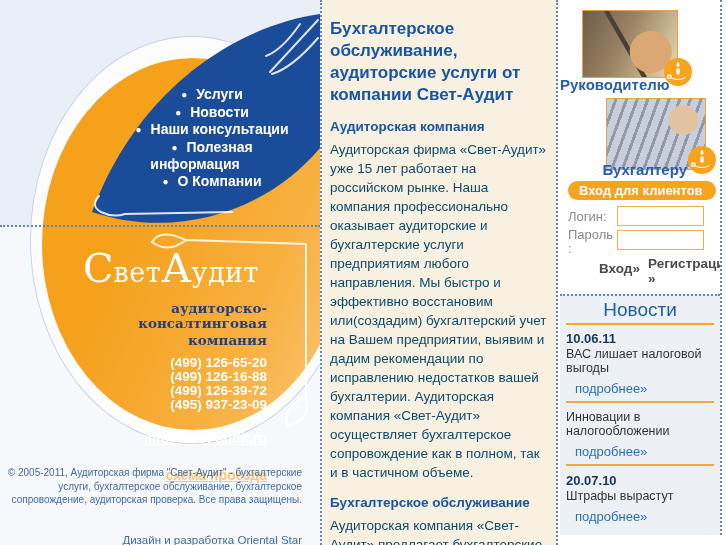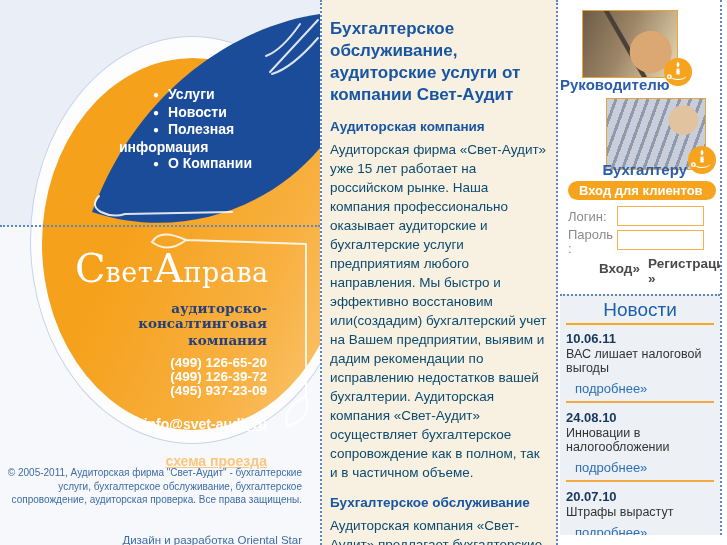--- a/index.html
+++ b/index.html
@@ -12,21 +12,21 @@
             background:#f6f8fb;border-right:2px dotted #5c87c0;}
   .left-top-bg{position:absolute;left:0;top:0;width:320px;height:226px;background:#eaeff7;}
   .ring{position:absolute;left:30px;top:36px;width:322px;height:406px;border-radius:50%;
         background:#fdfdfe;border:1px solid #c6d3e9;}
   .orange-ell{position:absolute;left:42px;top:58px;width:302px;height:372px;border-radius:50%;
         background:linear-gradient(115deg,#f5a11c 35%,#f8b040 70%,#fbc878 100%);}
   .left-deco{position:absolute;left:0;top:0;pointer-events:none;}
   .left-hr{position:absolute;left:0;top:225px;width:320px;height:0;
            border-top:2px dotted #5c87c0;z-index:6;}
 
-  .menu{position:absolute;left:119px;top:86px;width:202px;z-index:5;}
+  .menu{position:absolute;left:94px;top:86px;width:202px;z-index:5;text-align:center;}
   .mi{color:#fff;font-weight:bold;font-size:14px;line-height:16.5px;text-indent:34px;cursor:pointer;}
   .mi::before{content:"●";font-size:10px;margin-right:9px;vertical-align:1px;}
 
   .logo-block{position:absolute;left:75px;top:246px;width:192px;z-index:5;text-align:right;}
   .logo-line{text-align:center;color:#fff;font-family:"DejaVu Serif","Liberation Serif",serif;
              line-height:44px;white-space:nowrap;cursor:pointer;}
   .lg-big{font-size:40px;}
   .lg-small{font-size:27px;letter-spacing:.5px;}
   .logo-sub{font-family:"DejaVu Serif","Liberation Serif",serif;font-weight:bold;
             font-size:13.5px;line-height:15px;color:#243f7b;margin-top:2px;}
@@ -111,30 +111,32 @@
         <path d="M300,24 q-18,26 -34,32"></path>
         <path d="M99,196 q-9,10 2,16 q12,6 24,2 L232,212"></path>
         <path d="M186,240 q-26,-12 -34,2 q16,12 34,-2 L306,244 L306,396 q6,24 -18,30 q-8,-16 18,-30"></path>
       </g>
     </svg>
     <div class="left-hr"></div>
 
     <div class="menu">
       <div class="mi">Услуги</div>
       <div class="mi">Новости</div>
+      <div class="mi">Наши консультации</div>
       <div class="mi">Полезная информация</div>
       <div class="mi">О Компании</div>
     </div>
 
     <div class="logo-block">
-      <div class="logo-line"><span class="lg-big">С</span><span class="lg-small">вет</span><span class="lg-big">А</span><span class="lg-small">права</span></div>
+      <div class="logo-line"><span class="lg-big">С</span><span class="lg-small">вет</span><span class="lg-big">А</span><span class="lg-small">удит</span></div>
       <div class="logo-sub">аудиторско-консалтинговая</div>
       <div class="logo-sub">компания</div>
       <div class="phones">
         <div class="phone">(499) 126-65-20</div>
+        <div class="phone">(499) 126-16-88</div>
         <div class="phone">(499) 126-39-72</div>
         <div class="phone">(495) 937-23-09</div>
       </div>
       <div class="email-row"><span class="email-link">info@svet-audit.ru</span></div>
       <div class="map-row"><span class="map-link">схема проезда</span></div>
     </div>
 
     <div class="copyright">© 2005-2011, Аудиторская фирма "Свет-Аудит" - бухгалтерские услуги, бухгалтерское обслуживание, бухгалтерское сопровождение, аудиторская проверка. Все права защищены.</div>
     <div class="credit">Дизайн и разработка Oriental Star</div>
   </div>
@@ -184,21 +186,20 @@
       <div class="news-titleline"></div>
 
       <div>
         <div class="ndate">10.06.11</div>
         <div class="ntext">ВАС лишает налоговой выгоды</div>
         <div class="nmore">подробнее»</div>
         <div class="nsep"></div>
       </div>
 
       <div>
-        <div class="ndate">24.08.10</div>
         <div class="ntext">Инновации в налогообложении</div>
         <div class="nmore">подробнее»</div>
         <div class="nsep"></div>
       </div>
 
       <div>
         <div class="ndate">20.07.10</div>
         <div class="ntext">Штрафы вырастут</div>
         <div class="nmore">подробнее»</div>
 

